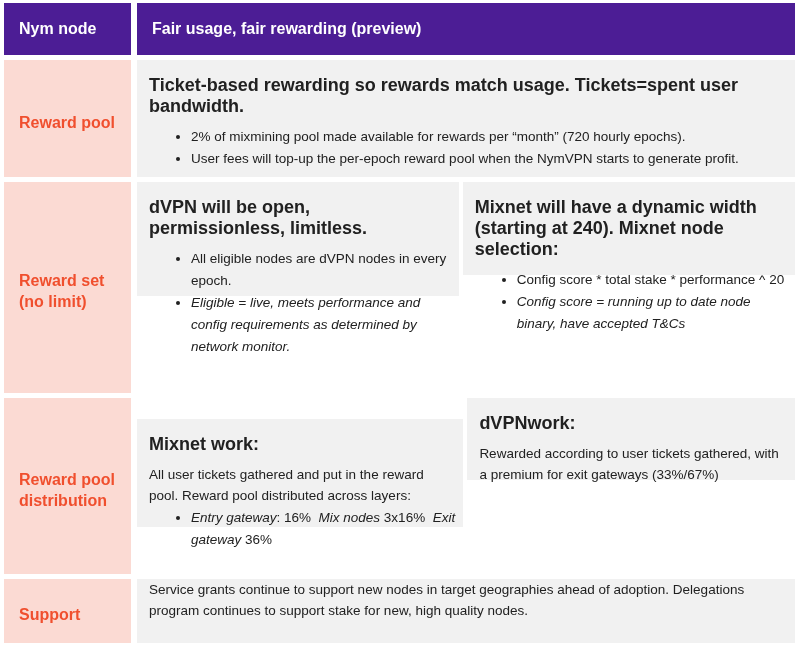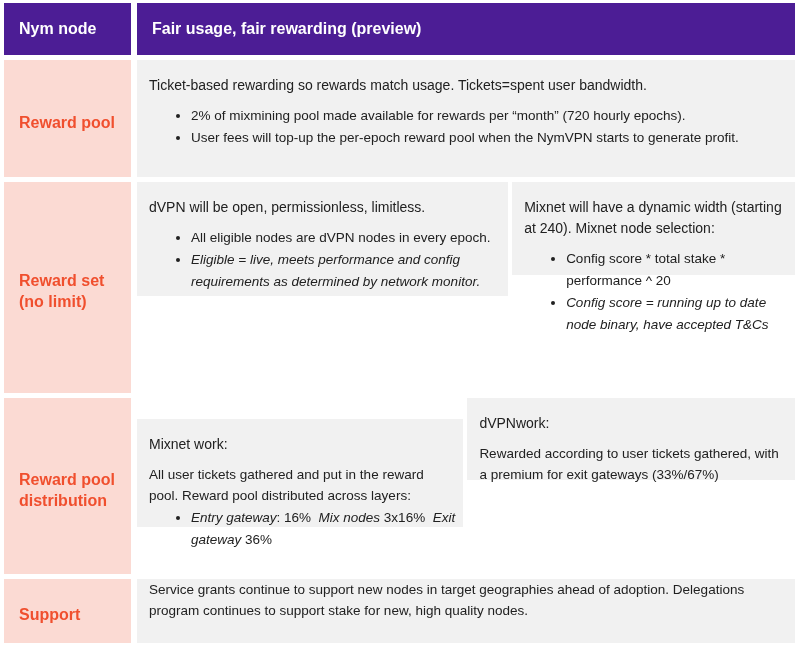--- a/index.html
+++ b/index.html
@@ -23,21 +23,21 @@
   .label{
     background:#FBDAD3;color:#F04F2E;font-weight:700;font-size:16px;line-height:21px;
     display:flex;align-items:center;padding:7px 6px 0 15px;
   }
   .stack{display:flex;flex-direction:row;gap:4px;}
   .cell{
     background:#F1F1F1;font-size:13.5px;line-height:21px;
     padding:15px 8px 8px 12px;
   }
   .cell.center{display:flex;align-items:flex-start;padding-top:0;padding-bottom:0;}
-  .lead{font-weight:400;font-size:14px;margin:0 0 9px 0;}
+  .lead{font-weight:700;font-size:18px;margin:0 0 9px 0;}
   .para{margin:0;}
   ul{margin:1px 0 0 0;padding:0 0 0 42px;}
   li{line-height:22px;}
   .it{font-style:italic;}
   .pre{white-space:pre-wrap;}
   .h114{height:114px;} .h93{height:93px;} .h90{height:108px;margin-top:21px;} .h82{height:82px;}
 </style>
 </head>
 <body>
 

